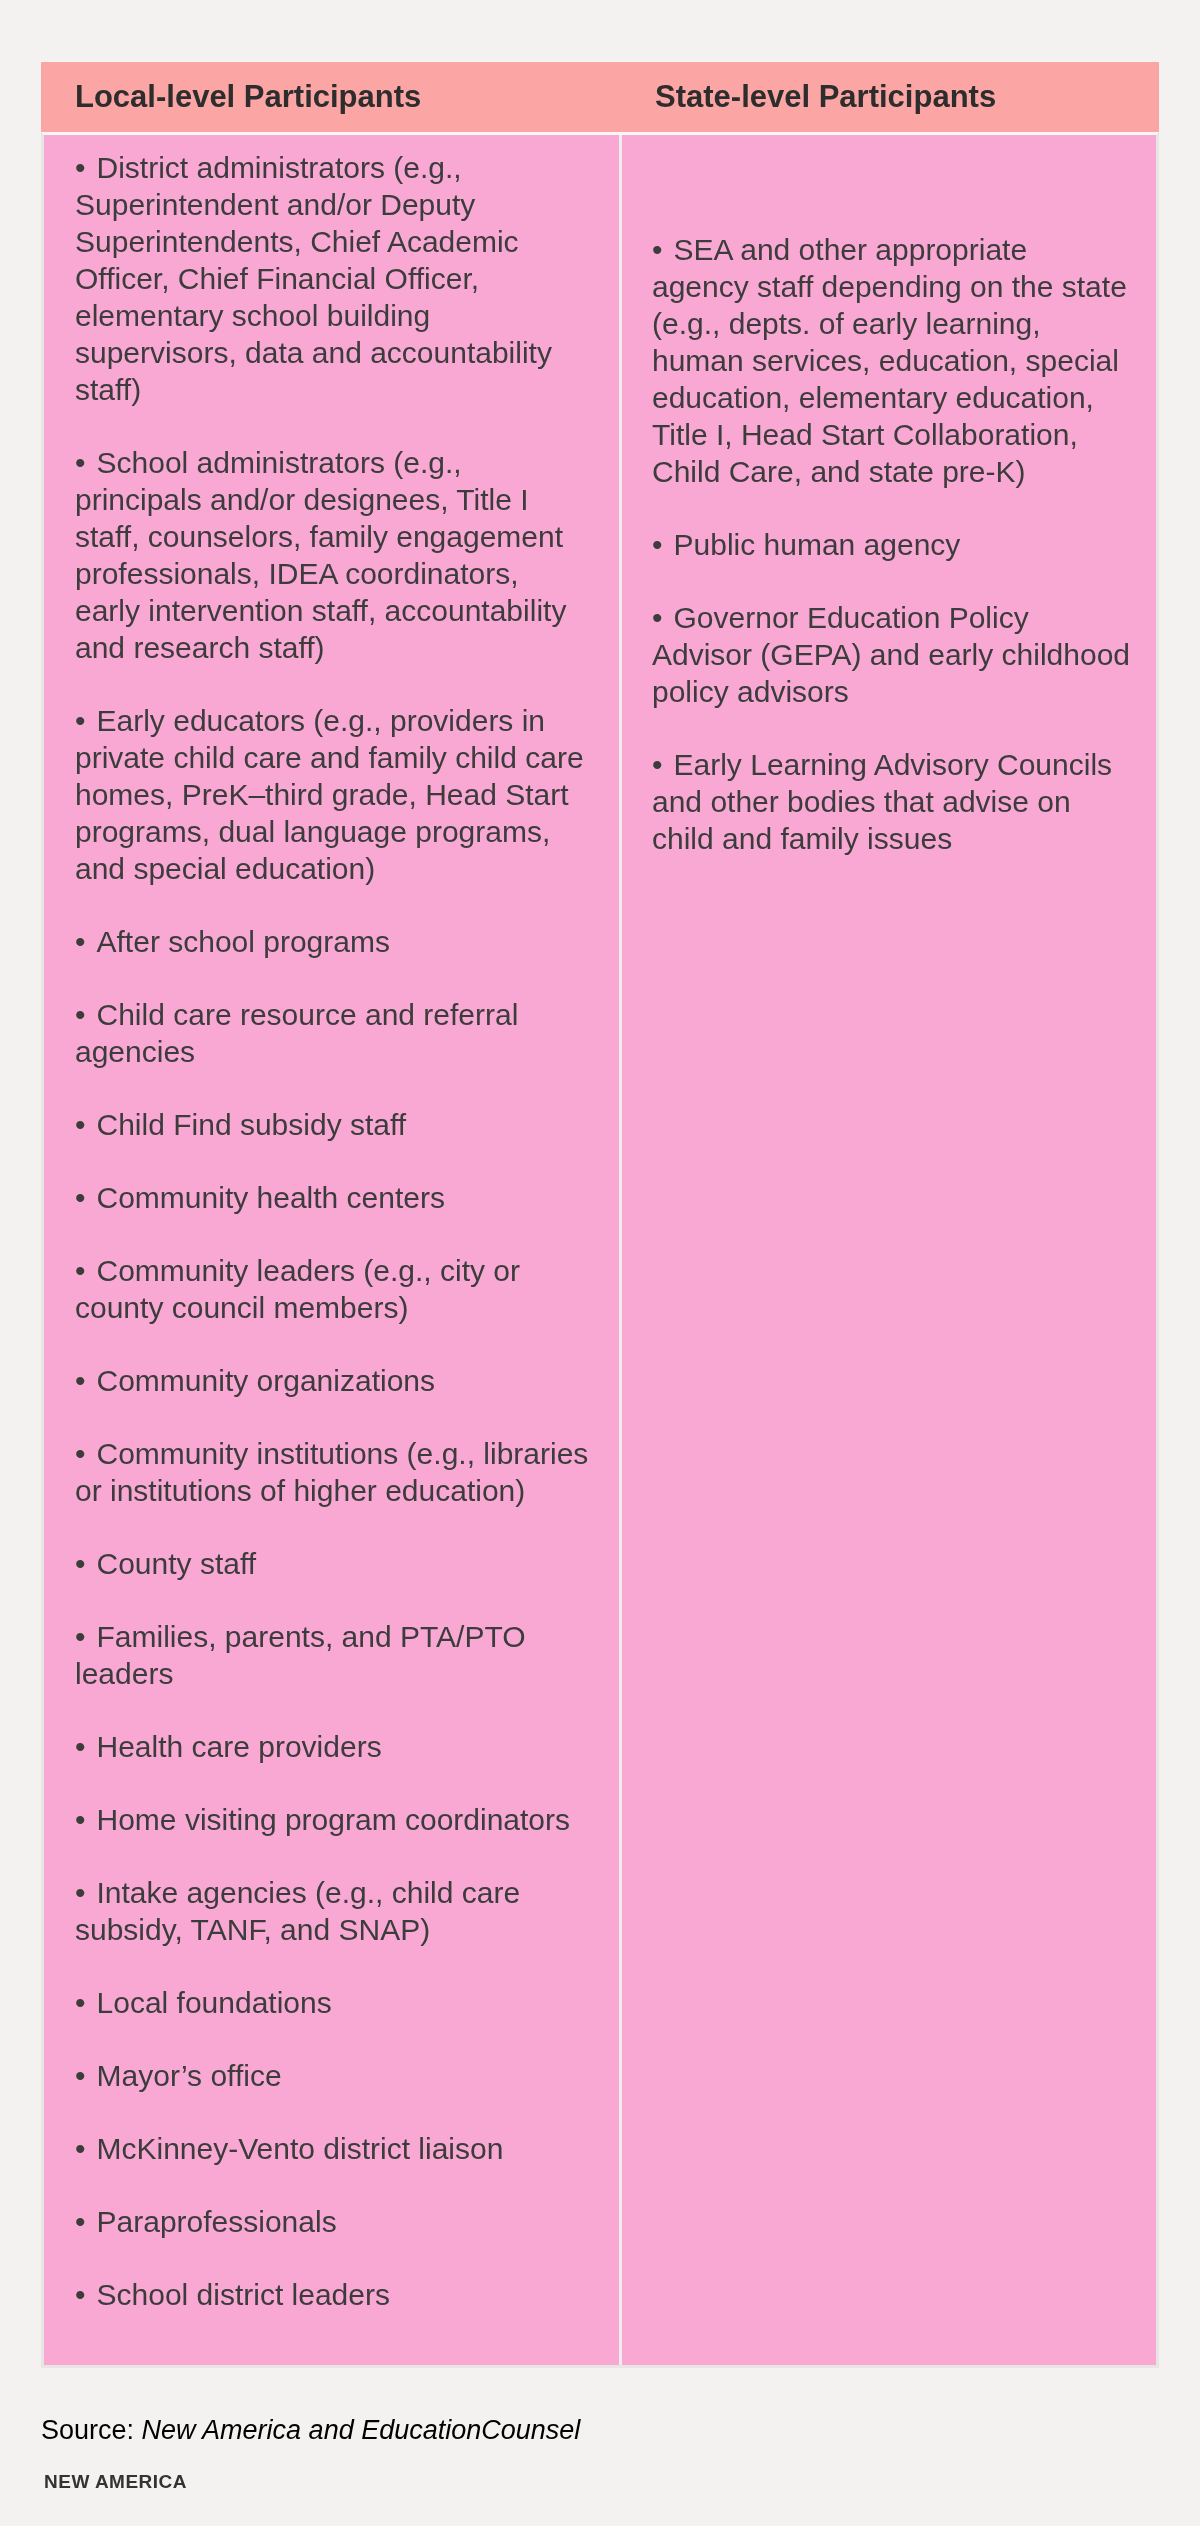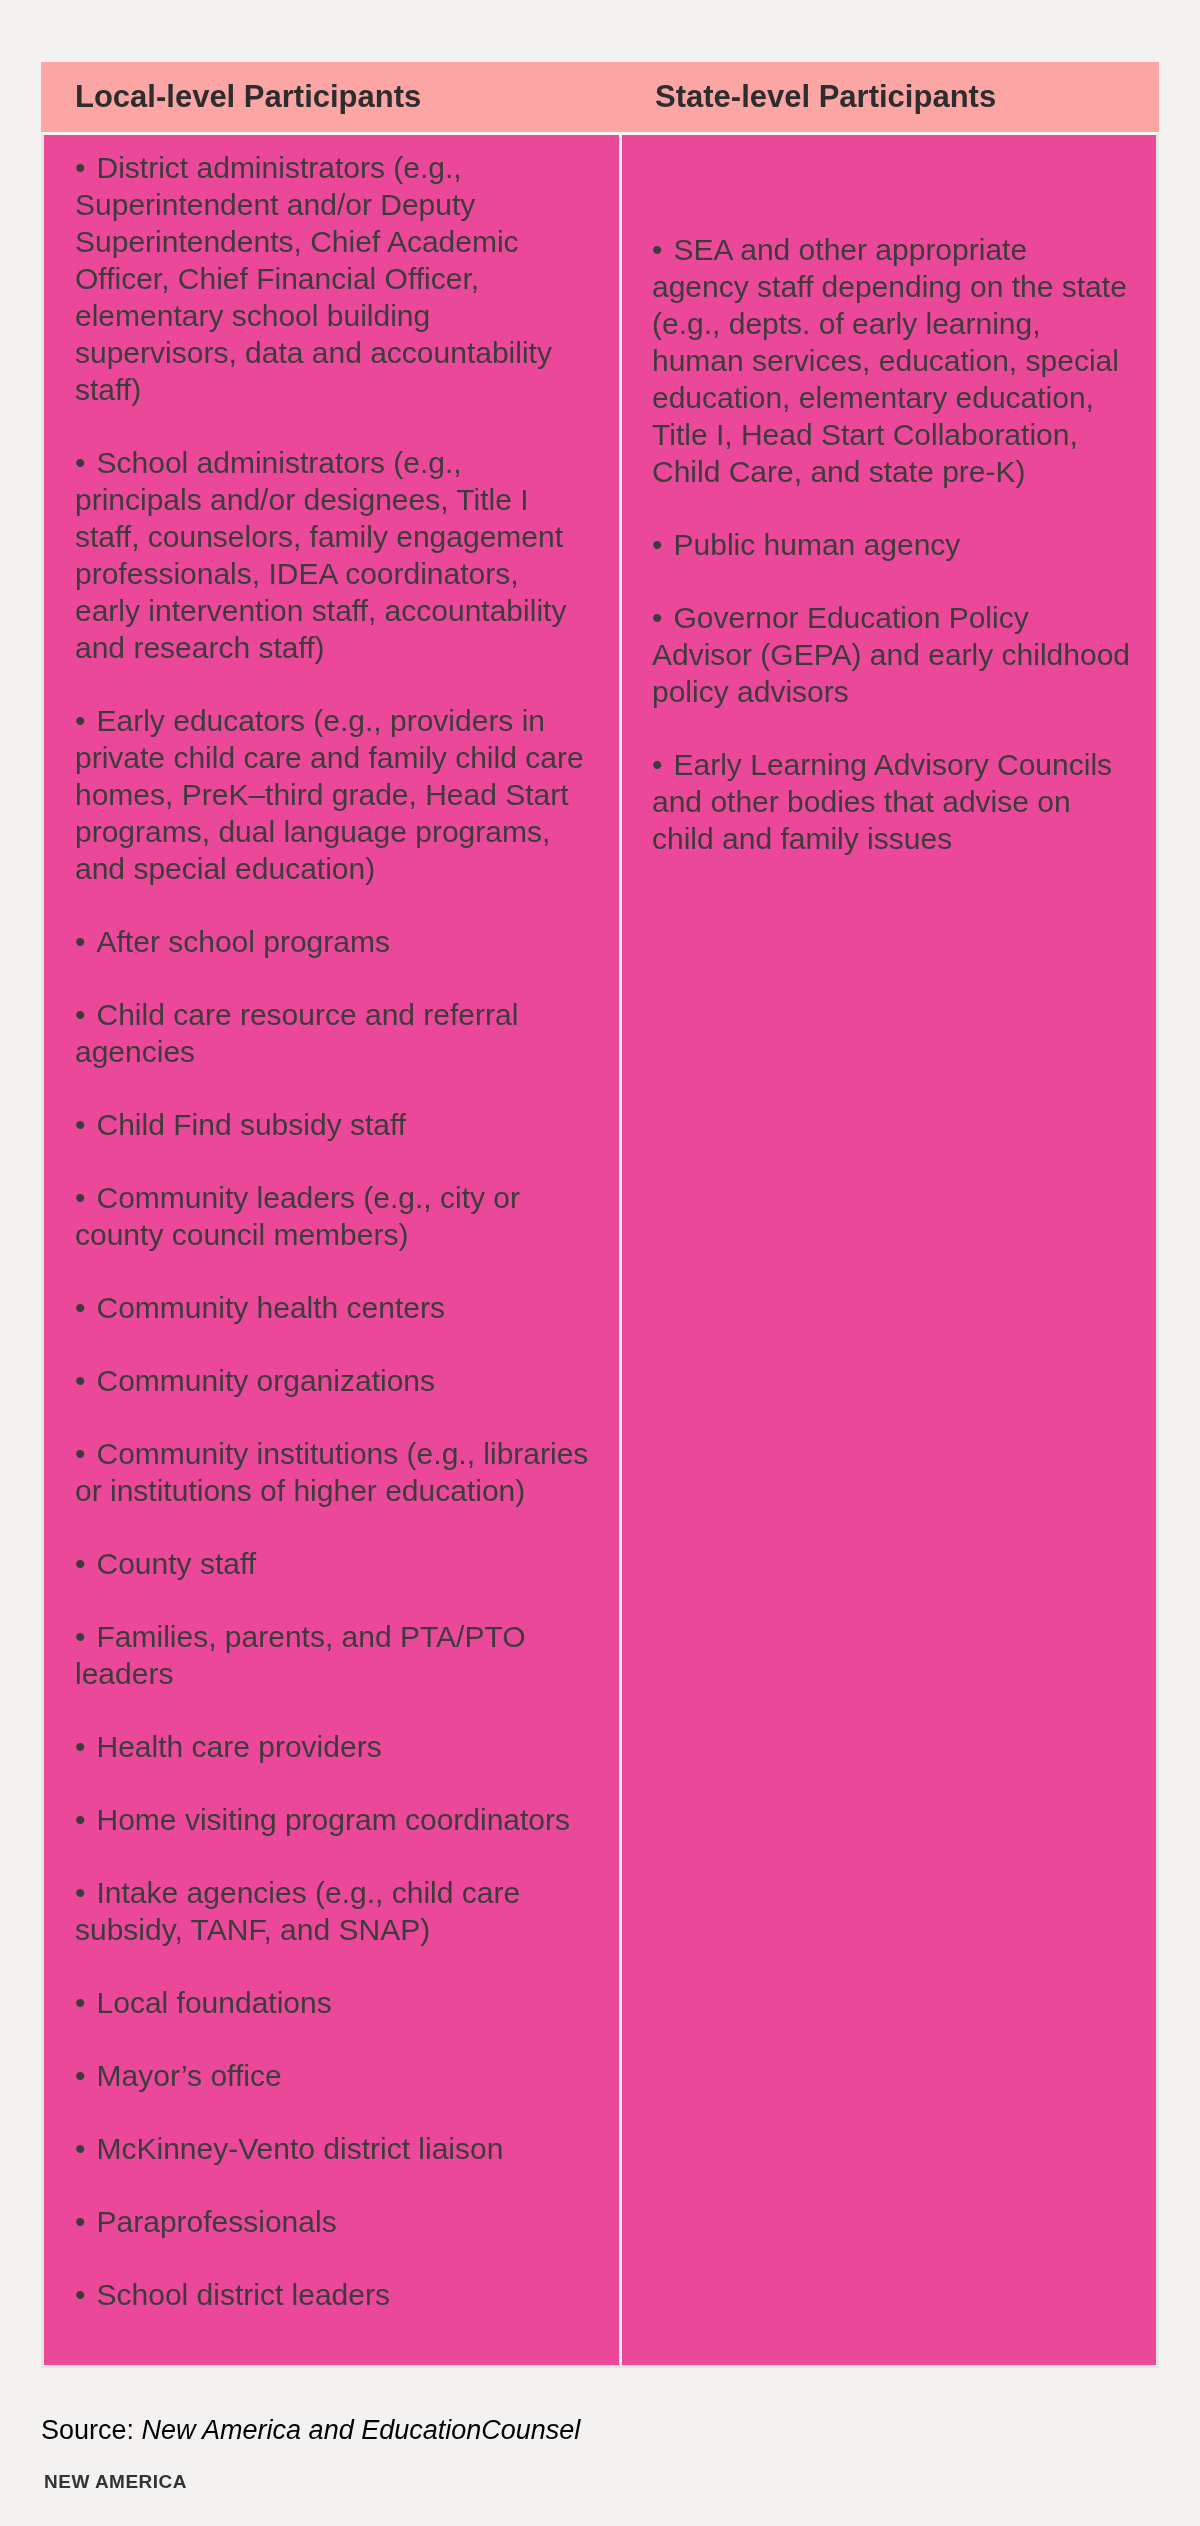--- a/index.html
+++ b/index.html
@@ -26,21 +26,21 @@
     font-weight: bold;
     font-size: 31px;
     color: #2D2D2D;
     box-sizing: border-box;
   }
   .th.c1 { width: 581px; padding-left: 34px; }
   .th.c2 { flex: 1; padding-left: 33px; }
   .tbody {
     display: flex;
     align-items: stretch;
-    background: #ec4899;
+    background: #f9a8d4;
     border: 3px solid #E7E6E4;
     border-top: 3px solid #F8F7F5;
     box-sizing: border-box;
     min-height: 2236px;
   }
   .cell { box-sizing: border-box; }
   .cell.c1 {
     width: 578px;
     padding: 14px 28px 30px 31px;
     border-right: 3px solid #EFEEEC;
@@ -87,22 +87,22 @@
 
     <div class="tbody">
 
       <div class="cell c1">
         <p class="item"><span class="bullet">•</span><span>District administrators (e.g., Superintendent and/or Deputy Superintendents, Chief Academic Officer, Chief Financial Officer, elementary school building supervisors, data and accountability staff)</span></p>
         <p class="item"><span class="bullet">•</span><span>School administrators (e.g., principals and/or designees, Title I staff, counselors, family engagement professionals, IDEA coordinators, early intervention staff, accountability and research staff)</span></p>
         <p class="item"><span class="bullet">•</span><span>Early educators (e.g., providers in private child care and family child care homes, PreK–third grade, Head Start programs, dual language programs, and special education)</span></p>
         <p class="item"><span class="bullet">•</span><span>After school programs</span></p>
         <p class="item"><span class="bullet">•</span><span>Child care resource and referral agencies</span></p>
         <p class="item"><span class="bullet">•</span><span>Child Find subsidy staff</span></p>
+        <p class="item"><span class="bullet">•</span><span>Community health centers</span></p>
         <p class="item"><span class="bullet">•</span><span>Community leaders (e.g., city or county council members)</span></p>
-        <p class="item"><span class="bullet">•</span><span>Community health centers</span></p>
         <p class="item"><span class="bullet">•</span><span>Community organizations</span></p>
         <p class="item"><span class="bullet">•</span><span>Community institutions (e.g., libraries or institutions of higher education)</span></p>
         <p class="item"><span class="bullet">•</span><span>County staff</span></p>
         <p class="item"><span class="bullet">•</span><span>Families, parents, and PTA/PTO leaders</span></p>
         <p class="item"><span class="bullet">•</span><span>Health care providers</span></p>
         <p class="item"><span class="bullet">•</span><span>Home visiting program coordinators</span></p>
         <p class="item"><span class="bullet">•</span><span>Intake agencies (e.g., child care subsidy, TANF, and SNAP)</span></p>
         <p class="item"><span class="bullet">•</span><span>Local foundations</span></p>
         <p class="item"><span class="bullet">•</span><span>Mayor’s office</span></p>
         <p class="item"><span class="bullet">•</span><span>McKinney-Vento district liaison</span></p>

